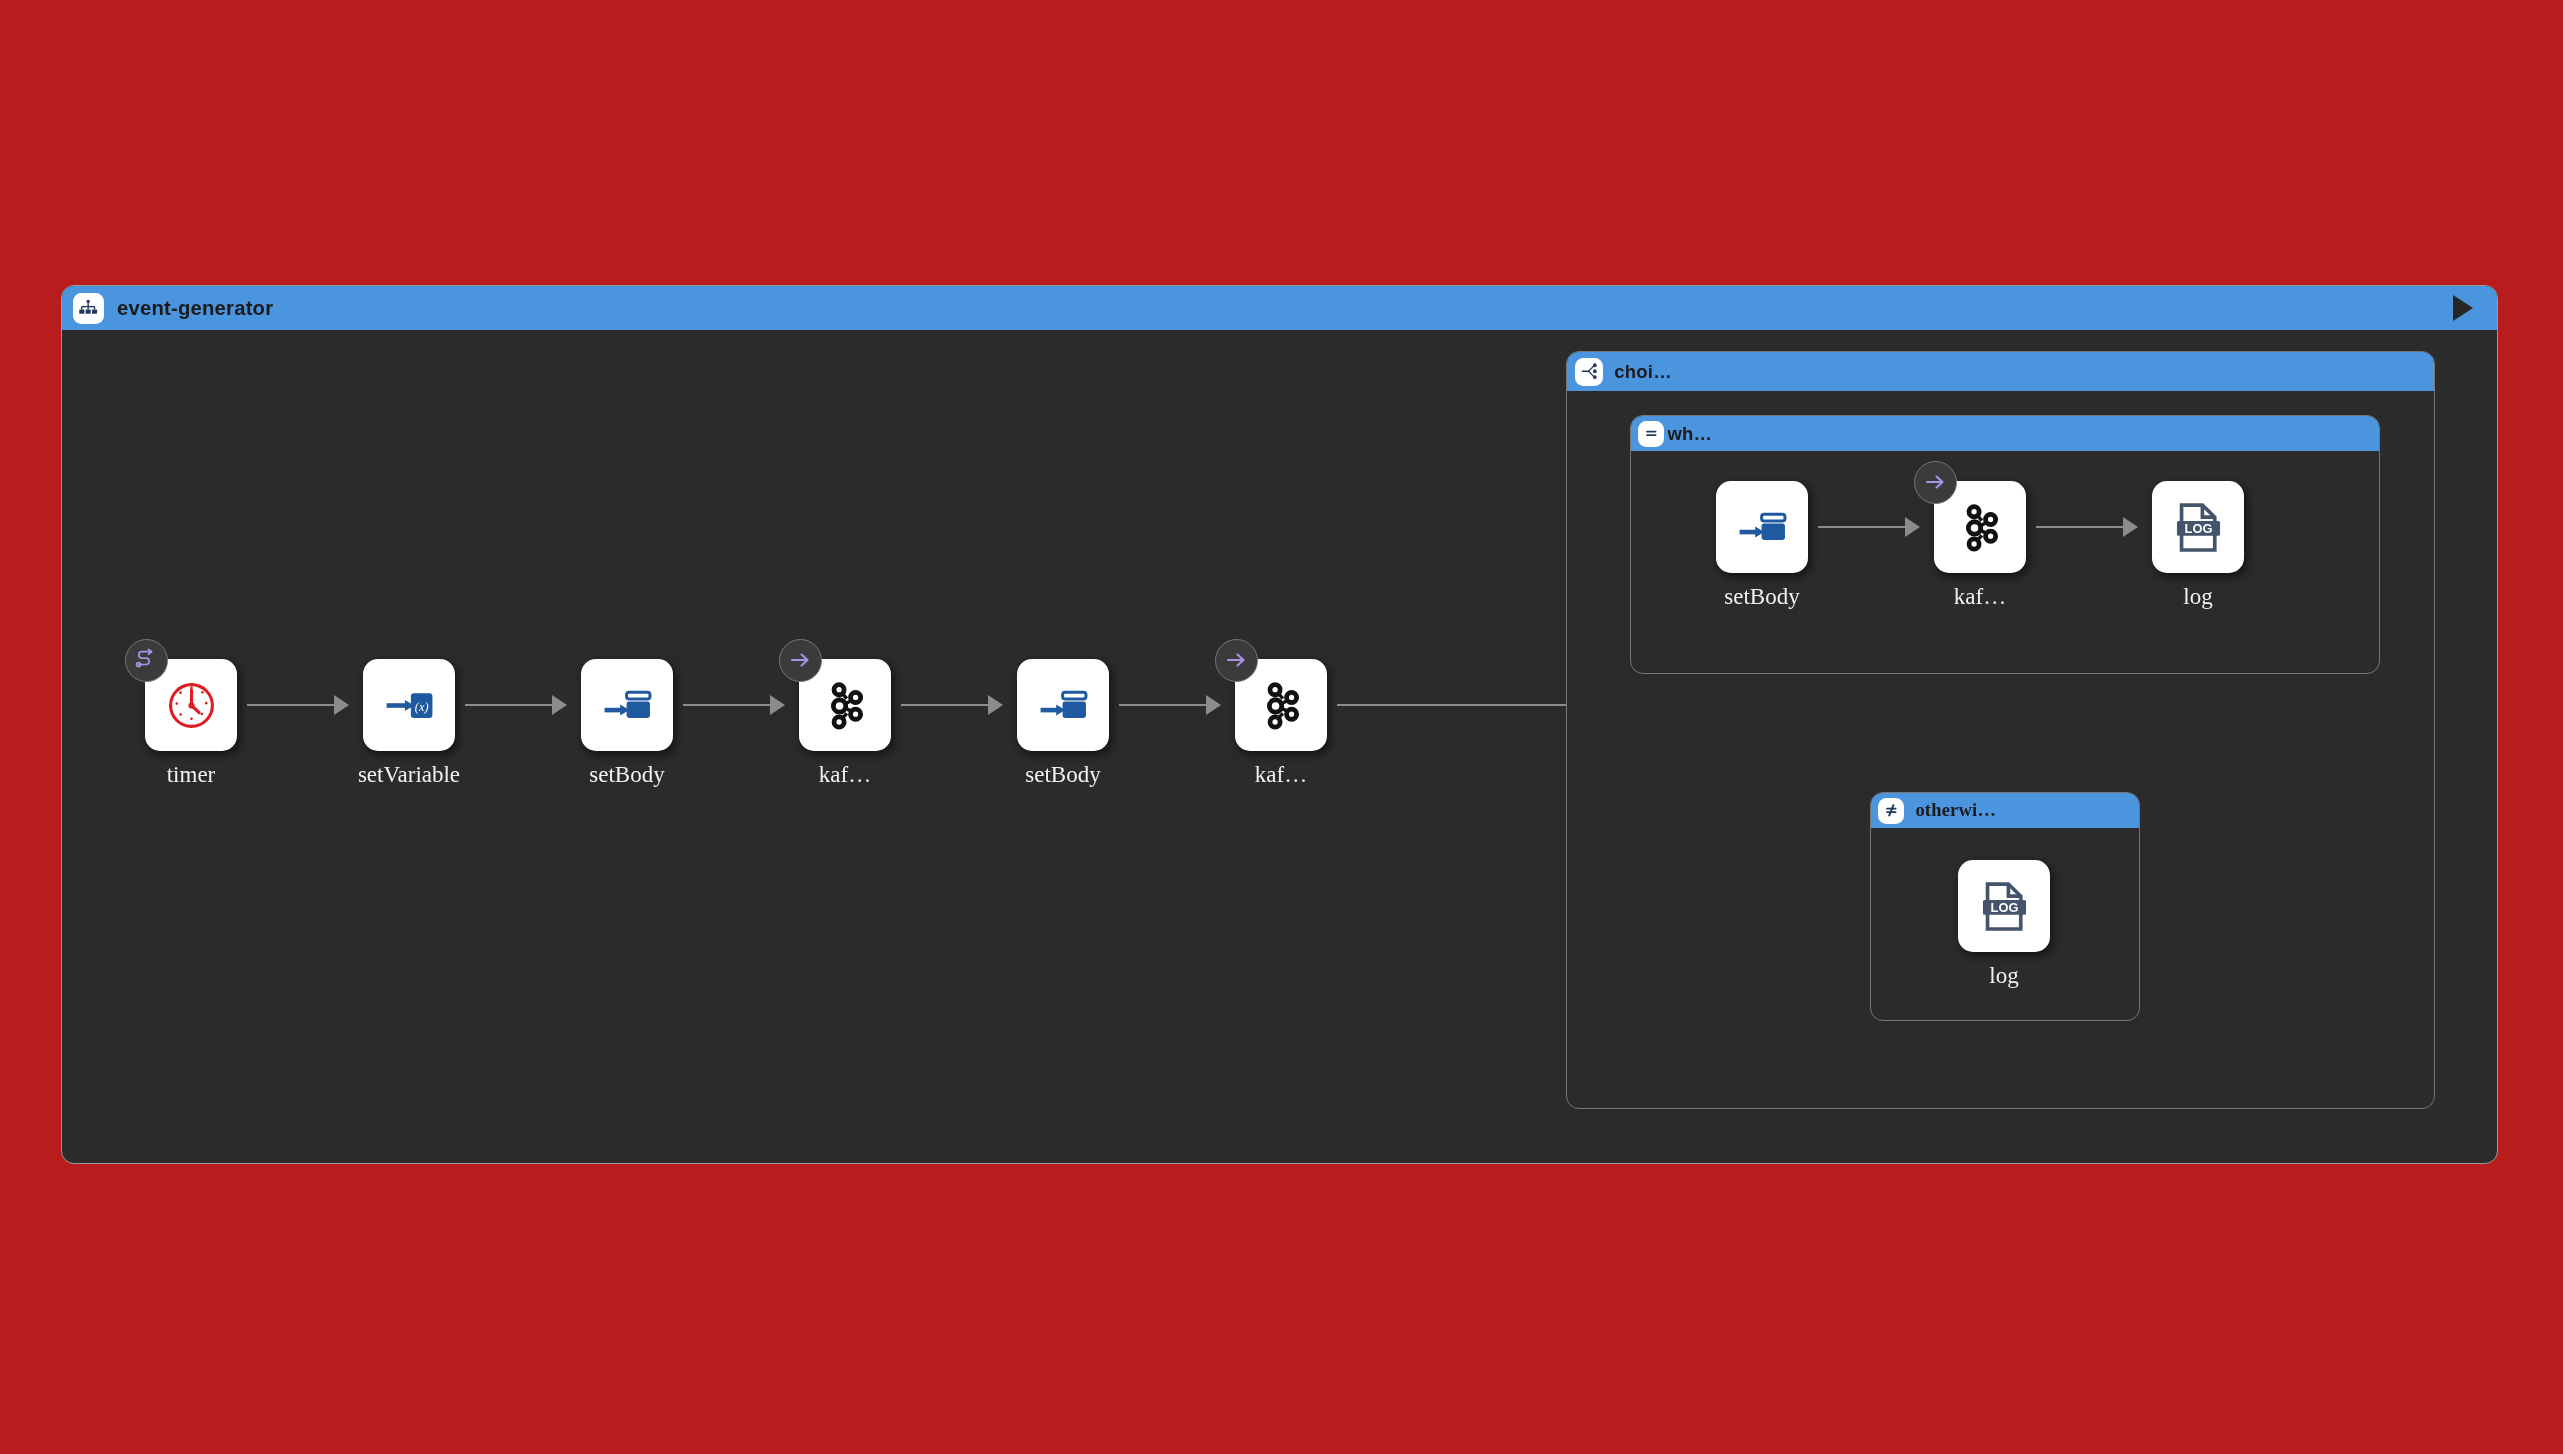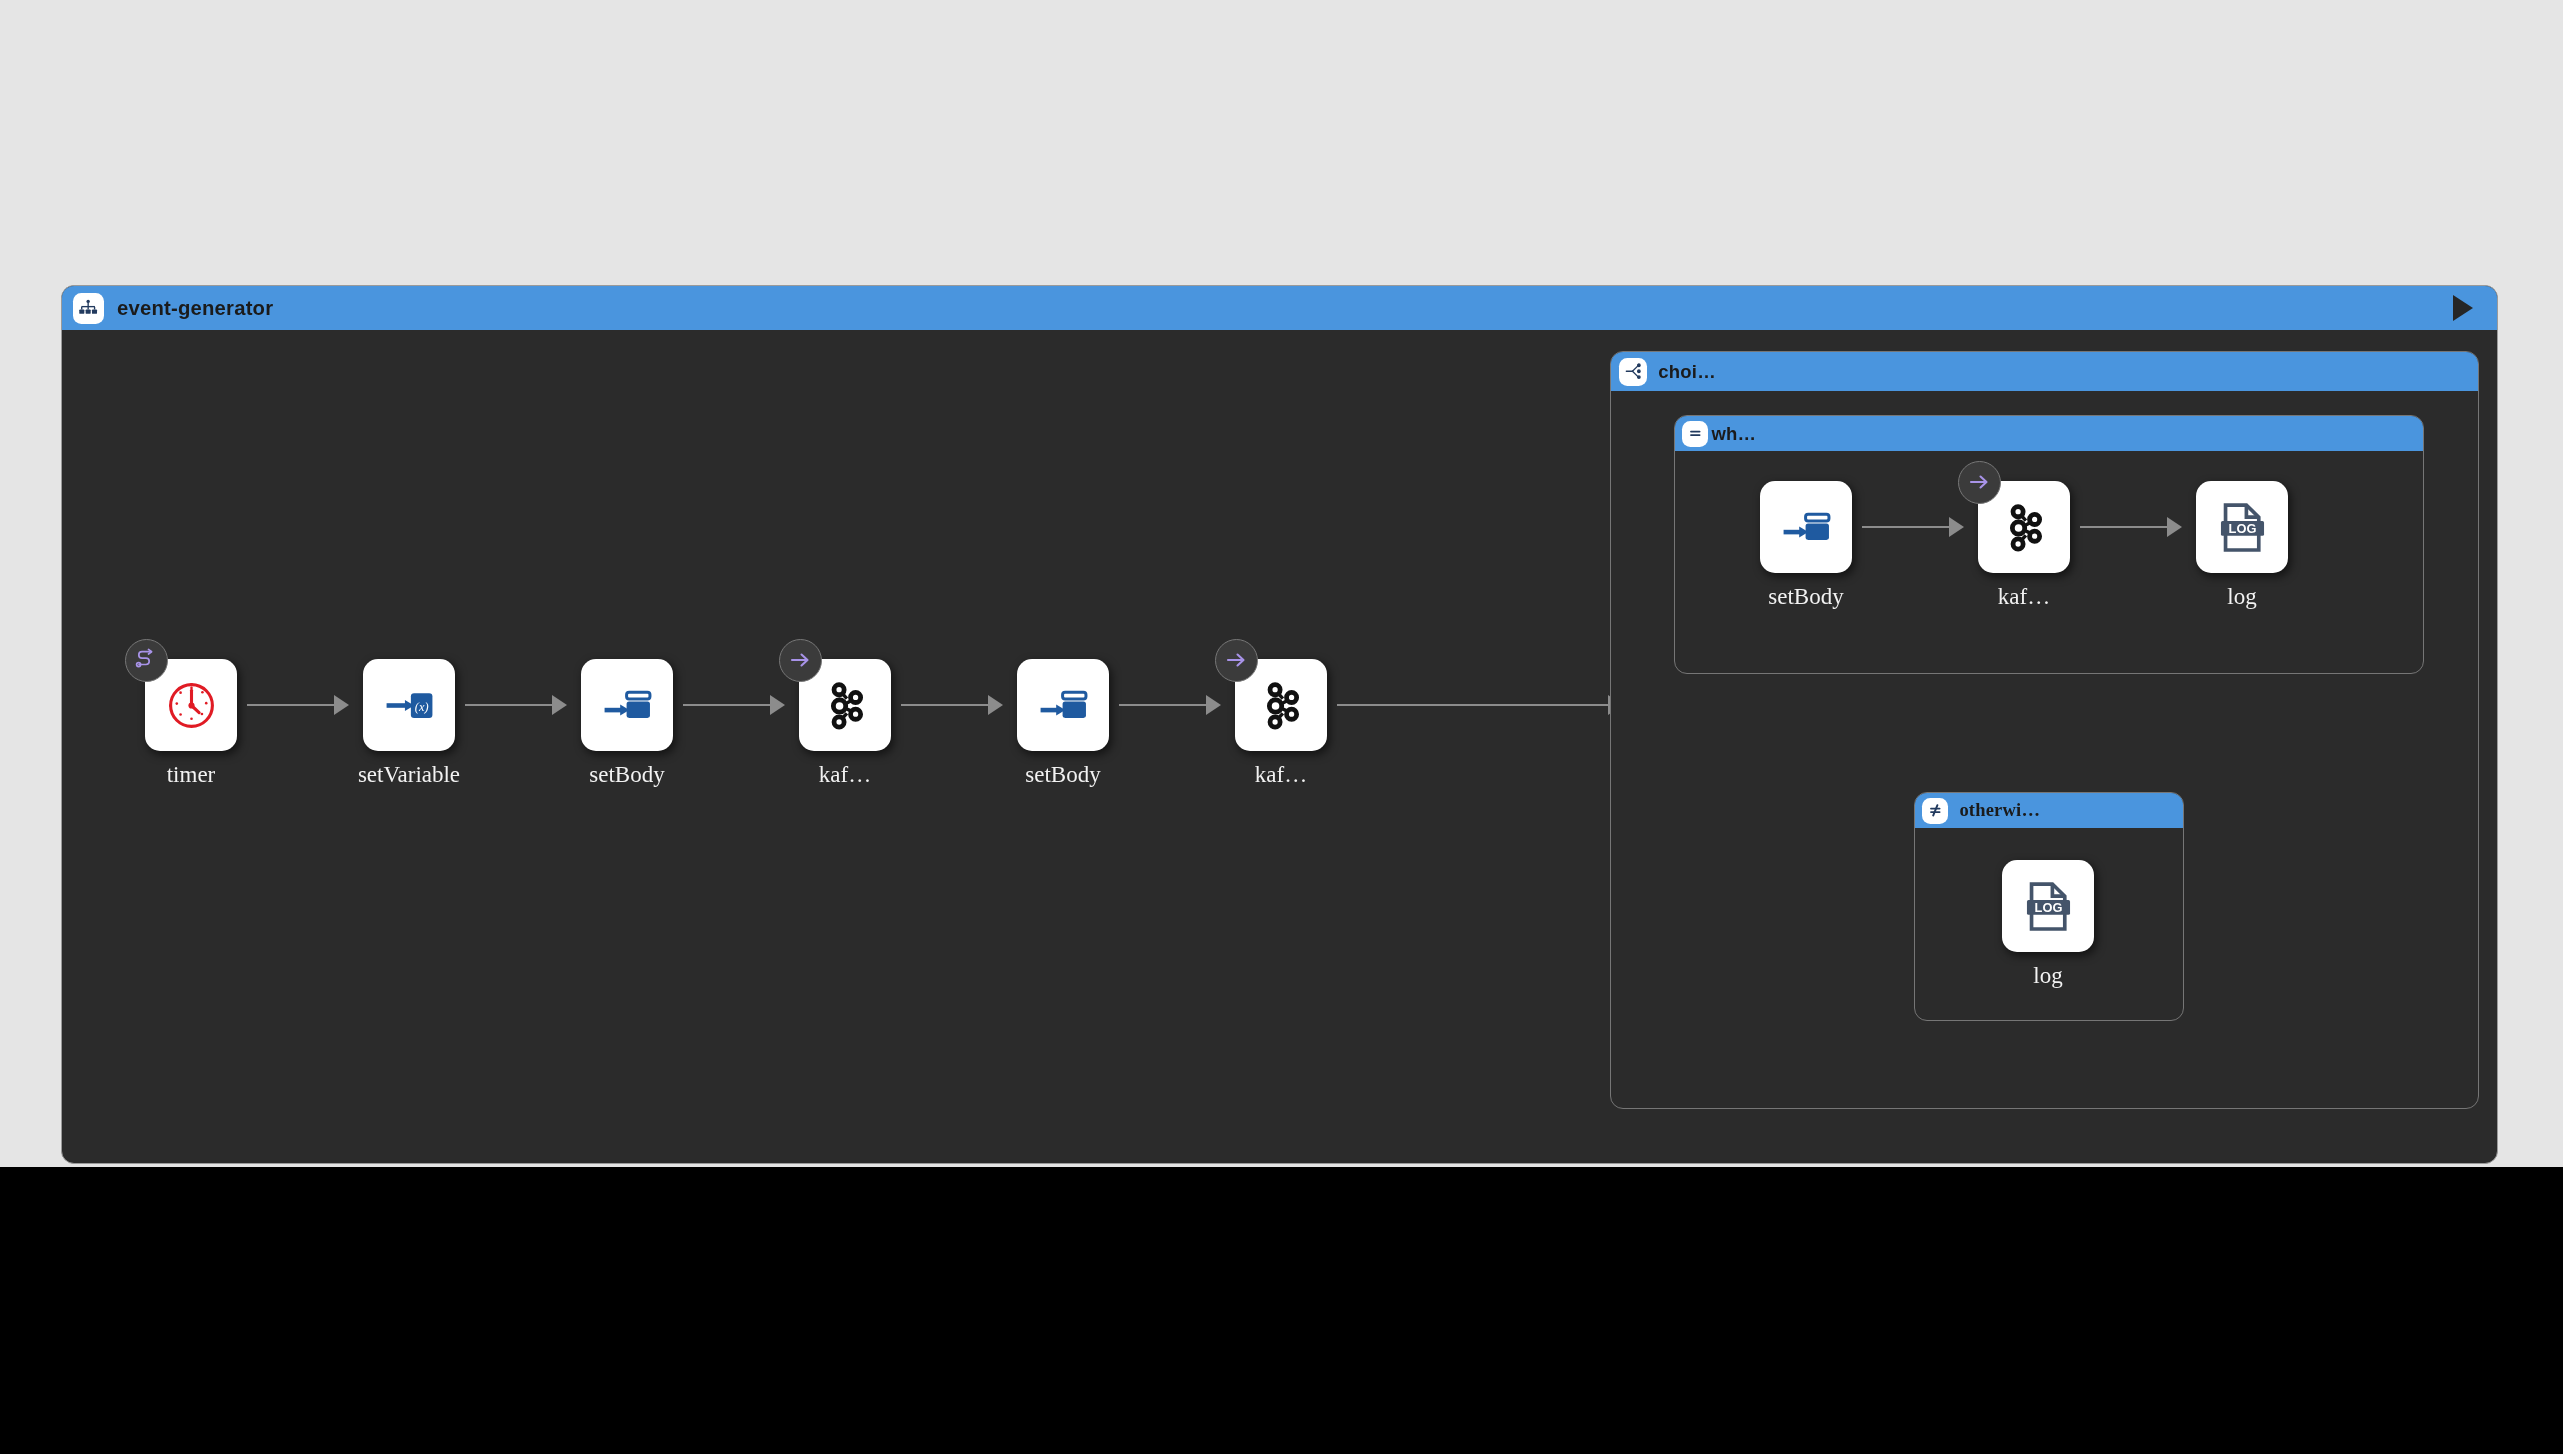--- a/index.html
+++ b/index.html
@@ -2,21 +2,21 @@
 <html style="font-size:15px"><head>
 <meta charset="utf-8">
 <style>
   * { box-sizing: border-box; margin: 0; padding: 0; }
   html, body {
     width: 2563px; height: 1454px;
     background: #000000;
     font-family: "Liberation Sans", sans-serif;
     overflow: hidden;
   }
-  #canvas { position: relative; width: 2563px; height: 1167px; background: #e5e5e5; }
+  #canvas { position: relative; width: 2563px; height: 1454px; background: #b91c1c; }
 
   
   .container {
     position: absolute;
     background: #2b2b2b;
     border: 1.8px solid #9a9a9a;
     border-radius: 13px;
     overflow: hidden;
   }
   .container.inner {
@@ -258,21 +258,21 @@
         </svg>
       </div>
       <div class="node-label">kaf…</div>
     </div>
 
     <div class="conn" style="left:1275px; top:409px; width:286px;">
       <div class="line"></div>
         <div class="head"></div>
     </div>
 
-    <div class="container inner" style="left:1548px; top:65px; width:869px; height:758px;">
+    <div class="container inner" style="left:1504px; top:65px; width:869px; height:758px;">
 
       <div class="hdr-bar" style="height:39px;">
         <div class="hdr-icon" style="width:28px;height:28px;margin-left:8.3px;">
           <svg width="18.5" height="18.5" viewBox="0 0 24 24" fill="none" stroke="#223a5e" stroke-width="1.7" stroke-linecap="round">
             <line x1="3" y1="12" x2="11" y2="12"></line>
             <line x1="11" y1="12" x2="18" y2="5"></line>
             <line x1="11" y1="12" x2="18" y2="19"></line>
             <circle cx="19.3" cy="4.2" r="1.6" fill="#223a5e"></circle>
             <circle cx="19.3" cy="12" r="1.6" fill="#223a5e"></circle>
             <circle cx="19.3" cy="19.6" r="1.6" fill="#223a5e"></circle>

